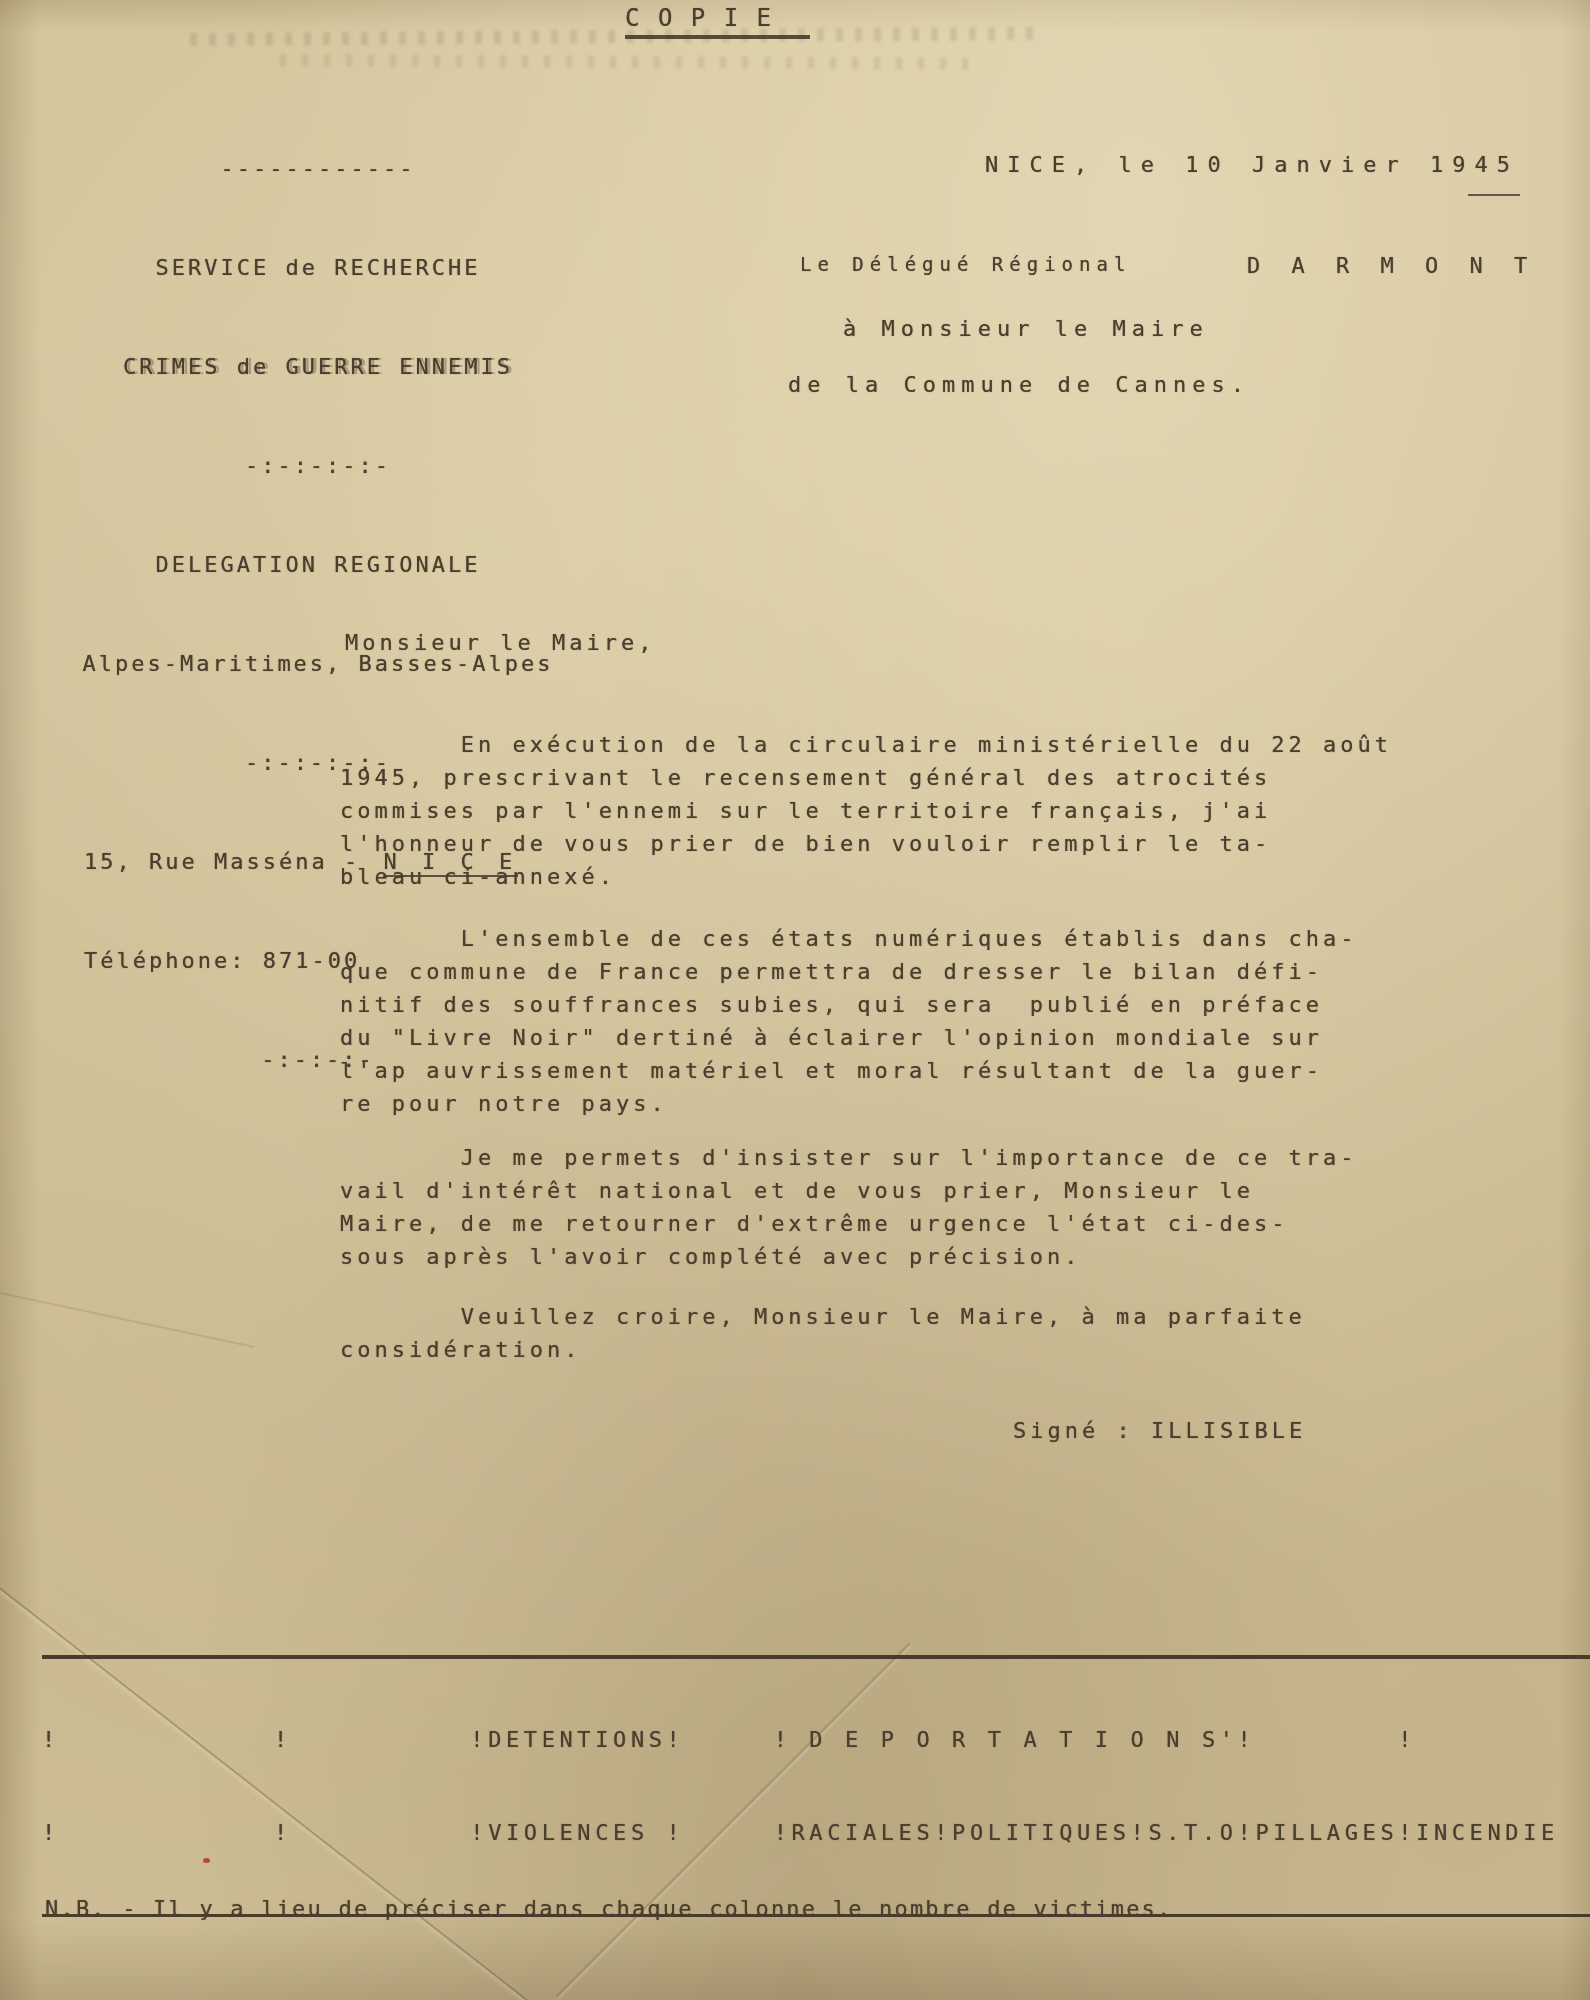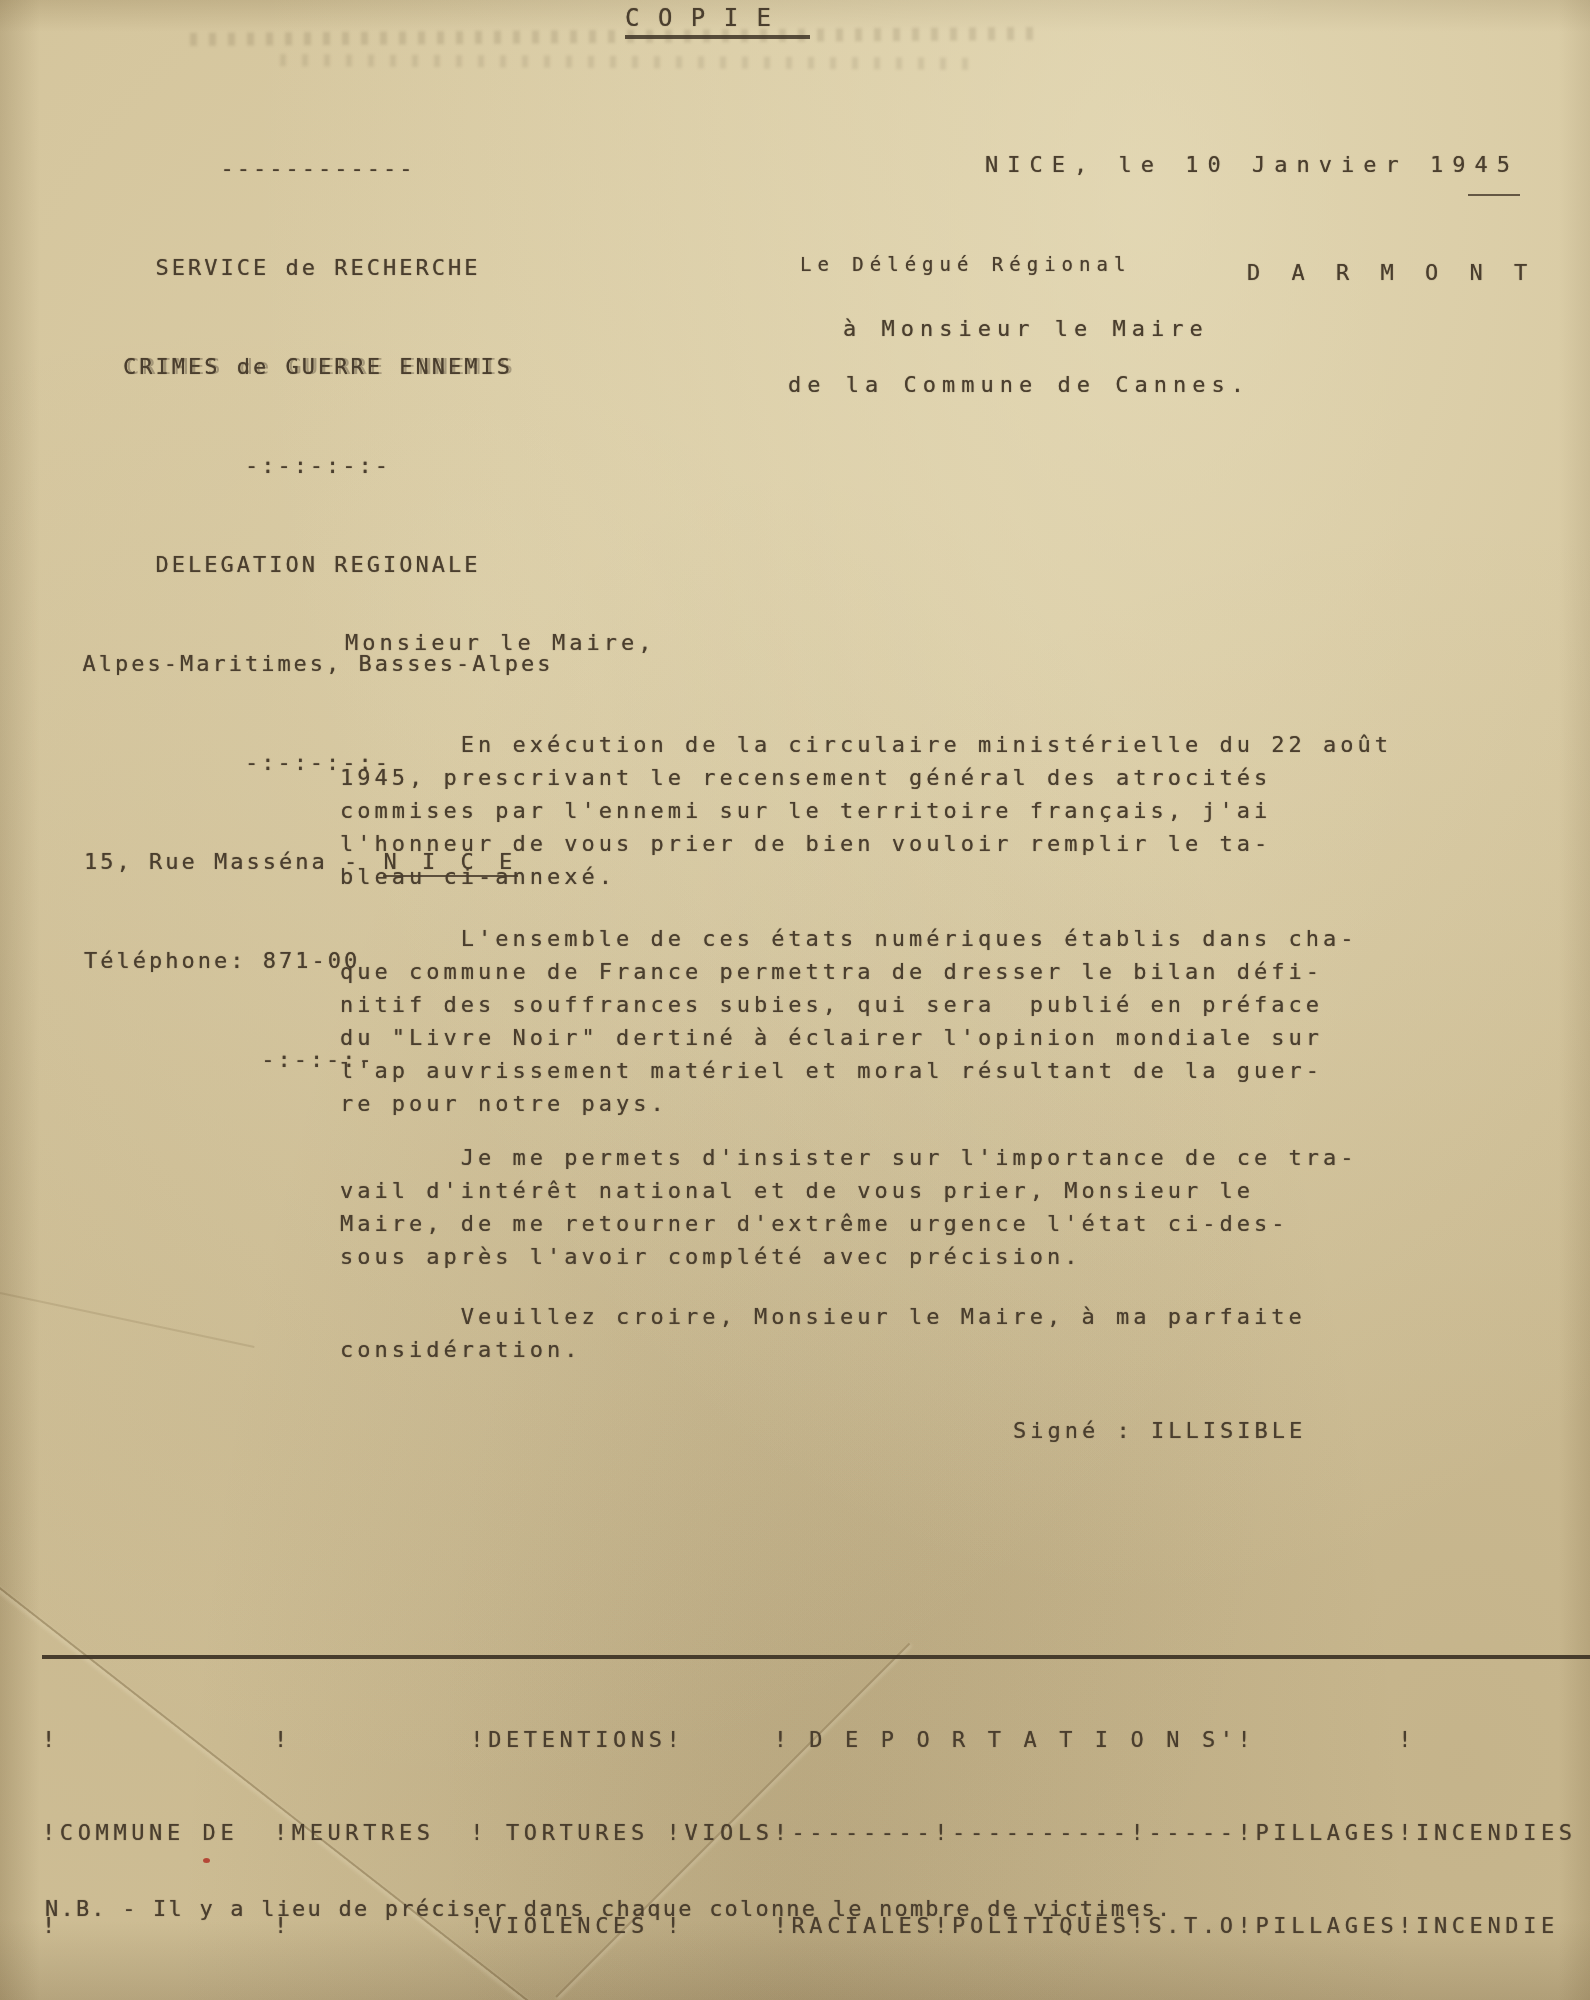--- a/index.html
+++ b/index.html
@@ -30,21 +30,21 @@
     line-height:33px;text-align:center;
   }
   .letterhead .row{white-space:pre;}
   .letterhead .left{text-align:left;padding-left:16px;}
   .dbl{text-shadow:3px 0 0 rgba(70,58,42,.35),0 0 1px rgba(70,58,42,.72);}
   .u{border-bottom:2px solid rgba(70,58,42,.85);padding-bottom:1px;margin-left:7px;}
   .city{letter-spacing:6px;}
   .dateline{left:985px;top:152px;font-size:22px;letter-spacing:9px;}
   .date-underline{position:absolute;left:1468px;top:194px;width:52px;border-top:2px solid rgba(70,58,42,.8);}
   .sender-role{left:800px;top:253px;font-size:19px;letter-spacing:6px;}
-  .sender-name{left:1247px;top:260px;font-size:22px;letter-spacing:9px;}
+  .sender-name{left:1247px;top:253px;font-size:22px;letter-spacing:9px;}
   .recipient1{left:843px;top:316px;font-size:22px;letter-spacing:6px;}
   .recipient2{left:788px;top:372px;font-size:22px;letter-spacing:6px;}
   .salutation{left:345px;top:630px;font-size:22px;letter-spacing:4px;}
   .para{left:340px;font-size:22px;letter-spacing:4px;line-height:33px;}
   .p1{top:728px;} .p2{top:922px;} .p3{top:1141px;} .p4{top:1300px;}
   .signature{left:1013px;top:1418px;font-size:22px;letter-spacing:4px;}
   .stat-table{
     left:42px;top:1593px;width:1548px;
     font-size:22px;letter-spacing:4.6px;line-height:31px;white-space:pre;
   }
@@ -116,19 +116,18 @@
 vail d'intérêt national et de vous prier, Monsieur le
 Maire, de me retourner d'extrême urgence l'état ci-des-
 sous après l'avoir complété avec précision.</div>
 <div class="tw para p4">       Veuillez croire, Monsieur le Maire, à ma parfaite
 considération.</div>
 <div class="tw signature">Signé : ILLISIBLE</div>
 
 <div class="tw stat-table">
   <div class="stat-head">
     <div>!            !          !DETENTIONS!     ! D E P O R T A T I O N S'!        !</div>
-    <div>!COMMUNE DE  !MEURTRES  ! TORTURES !VIOLS!--------!----------!-----!PILLAGES!INCENDIES</div>
     <div>!            !          !VIOLENCES !     !RACIALES!POLITIQUES!S.T.O!PILLAGES!INCENDIE</div>
   </div>
   
 </div>
 
 <div class="tw footnote">N.B. - Il y a lieu de préciser dans chaque colonne le nombre de victimes.</div>
 
 </body></html>

